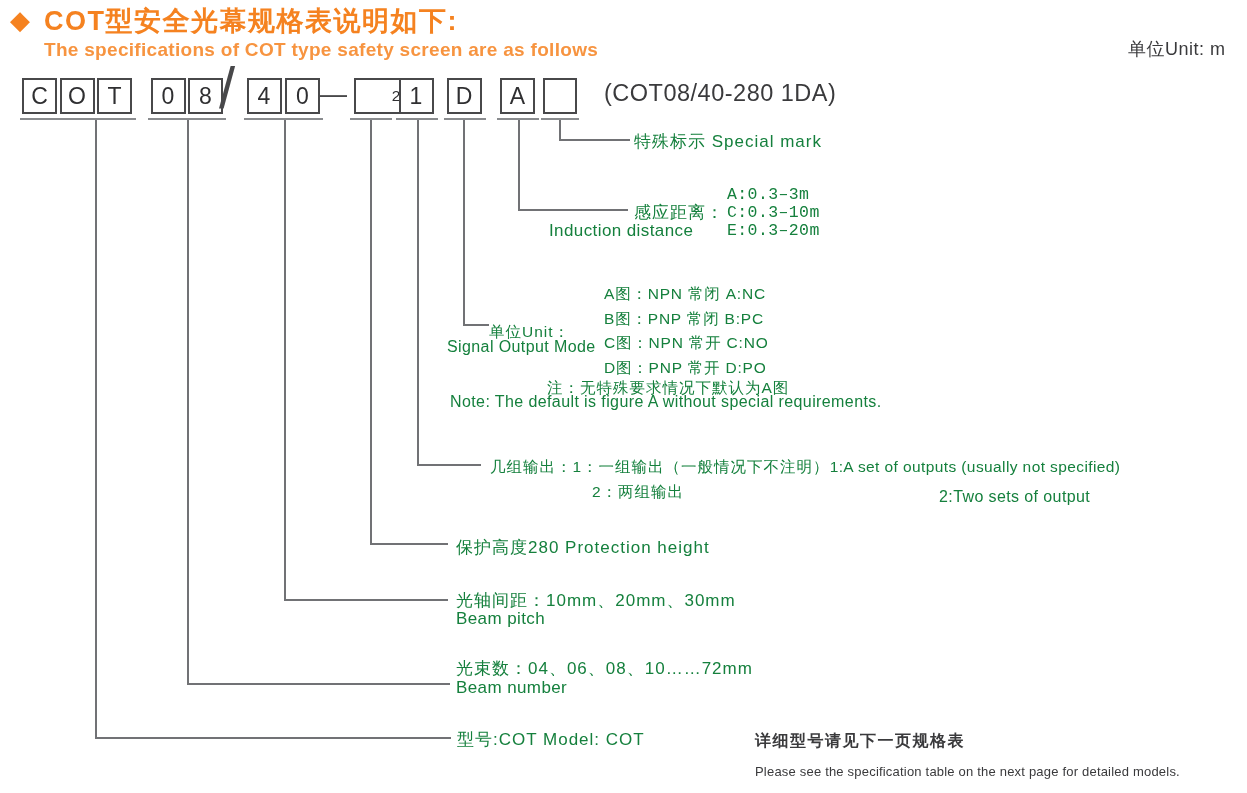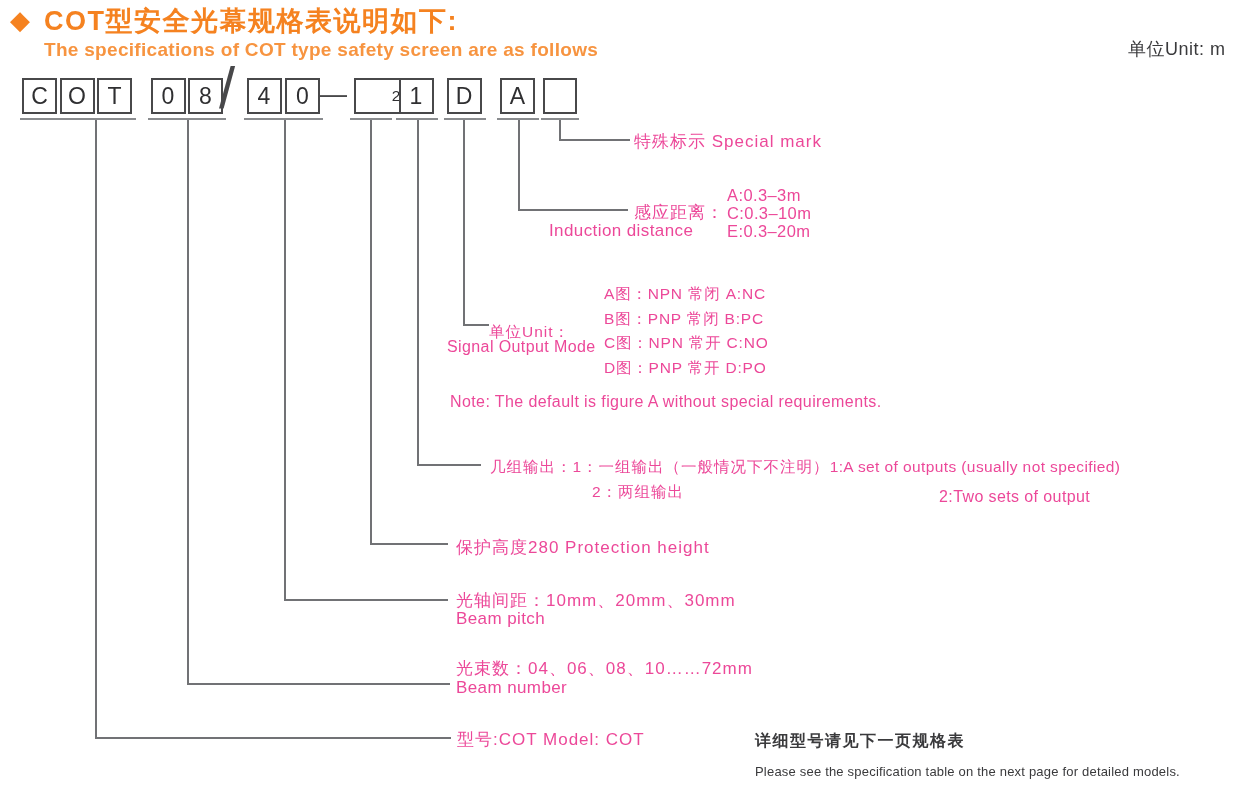--- a/index.html
+++ b/index.html
@@ -17,24 +17,24 @@
        display:flex;align-items:center;justify-content:center;font-size:23px;color:#2f2f31;background:#fff;}
   .box.narrow{width:34px;font-size:15.5px;letter-spacing:-0.5px;padding-left:48px;}
   .sep-slash{position:absolute;left:219px;top:58px;font-size:58px;font-weight:300;color:#48484a;line-height:60px;}
   .sep-dash{position:absolute;left:319px;top:80px;font-size:28px;color:#48484a;line-height:28px;}
   .example{position:absolute;left:604px;top:80px;font-size:23.5px;color:#3a3a3c;letter-spacing:.5px;white-space:nowrap;}
   
   .u{position:absolute;top:118px;height:2px;background:#8a8c8f;}
   .vl{position:absolute;width:2px;background:#717275;}
   .hl{position:absolute;height:2px;background:#717275;}
   
-  .lbl{position:absolute;font-size:17px;color:#ec4899;letter-spacing:1px;white-space:nowrap;line-height:19px;}
+  .lbl{position:absolute;font-size:17px;color:#15803d;letter-spacing:1px;white-space:nowrap;line-height:19px;}
   .lbl.en{letter-spacing:.4px;}
   .small{font-size:15.5px;}
-  .ind-values div{line-height:18px;}
+  .ind-values div{line-height:18px;font-family:Liberation Mono, monospace;}
   .modes div{line-height:24.5px;letter-spacing:.8px;}
   .foot-cn{position:absolute;left:755px;top:731px;font-size:16px;font-weight:bold;color:#3a3a3c;letter-spacing:1.5px;white-space:nowrap;text-align:right;}
   .foot-en{position:absolute;left:755px;top:756px;font-size:13px;color:#3a3a3c;letter-spacing:.2px;white-space:nowrap;margin-top:8px;}
 </style>
 </head>
 <body>
 
 <div class="page">
 
   <span class="diamond">◆</span>
@@ -49,20 +49,21 @@
   <div class="box" style="left:188px">8</div>
   <span class="sep-slash">/</span>
   <div class="box" style="left:246.5px">4</div>
   <div class="box" style="left:285px">0</div>
   <span class="sep-dash">—</span>
   <div class="box narrow" style="left:354px">280</div>
   <div class="box" style="left:398.5px">1</div>
   <div class="box" style="left:446.5px">D</div>
   <div class="box" style="left:500px">A</div>
   <div class="box" style="left:543px;width:34px"></div>
+  <div class="example">(COT08/40-280 1DA)</div>
 
   <div class="u" style="left:20px;width:116px"></div>
   <div class="u" style="left:148px;width:78px"></div>
   <div class="u" style="left:244px;width:79px"></div>
   <div class="u" style="left:350px;width:42px"></div>
   <div class="u" style="left:396px;width:42px"></div>
   <div class="u" style="left:444px;width:42px"></div>
   <div class="u" style="left:497px;width:42px"></div>
   <div class="u" style="left:541px;width:38px"></div>
 
@@ -95,20 +96,21 @@
   </div>
 
   <div class="lbl small" style="left:489px;top:322px">单位Unit：</div>
   <div class="lbl en small" style="left:447px;top:337px;font-size:16px">Signal Output Mode</div>
   <div class="lbl small modes" style="left:604px;top:282px">
     <div>A图：NPN 常闭 A:NC</div>
     <div>B图：PNP 常闭 B:PC</div>
     <div>C图：NPN 常开 C:NO</div>
     <div>D图：PNP 常开 D:PO</div>
   </div>
+  <div class="lbl small" style="left:547px;top:378px">注：无特殊要求情况下默认为A图</div>
   <div class="lbl en small" style="left:450px;top:392px;font-size:16px">Note: The default is figure A without special requirements.</div>
 
   <div class="lbl small" style="left:490px;top:457px"><span>几组输出：</span><span>1：一组输出（一般情况下不注明）</span><span class="lbl en small" style="position:static">1:A set of outputs (usually not specified)</span></div>
   <div class="lbl small" style="left:592px;top:482px">2：两组输出</div>
   <div class="lbl en small" style="left:939px;top:487px;font-size:16px">2:Two sets of output</div>
 
   <div class="lbl" style="left:456px;top:538px">保护高度280 Protection height</div>
 
   <div class="lbl" style="left:456px;top:591px">光轴间距：10mm、20mm、30mm</div>
   <div class="lbl en" style="left:456px;top:609px">Beam pitch</div>

